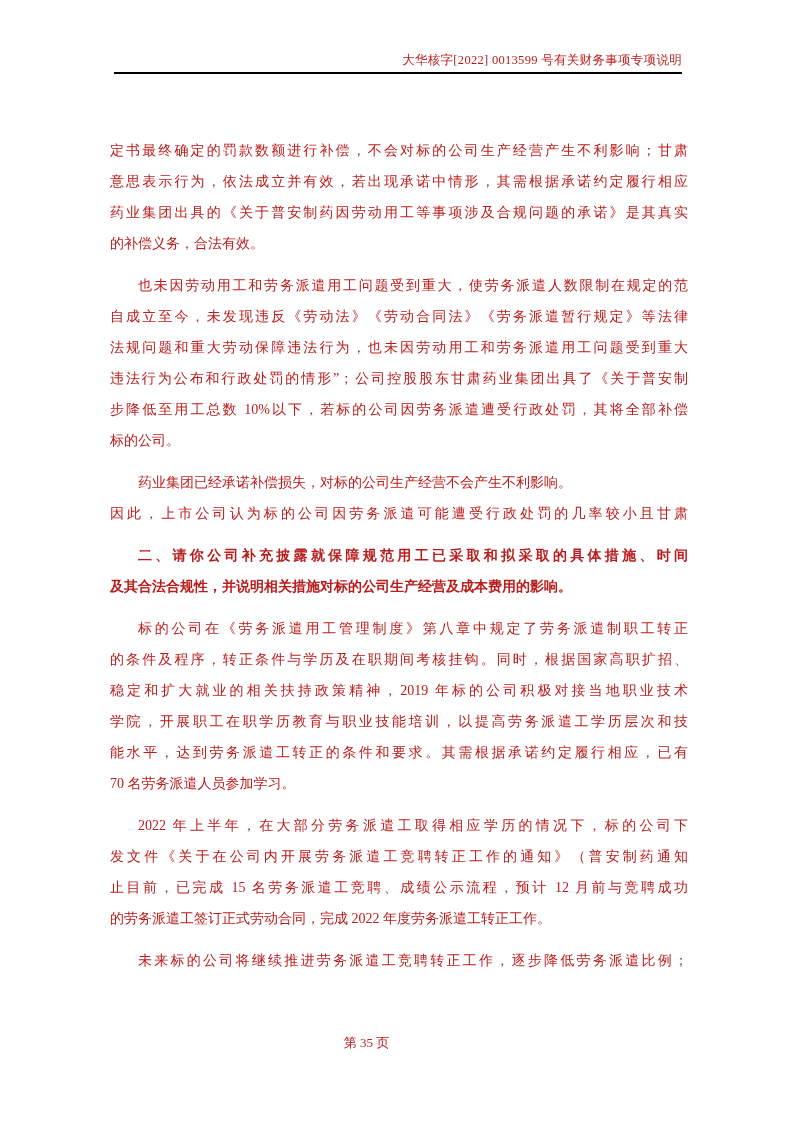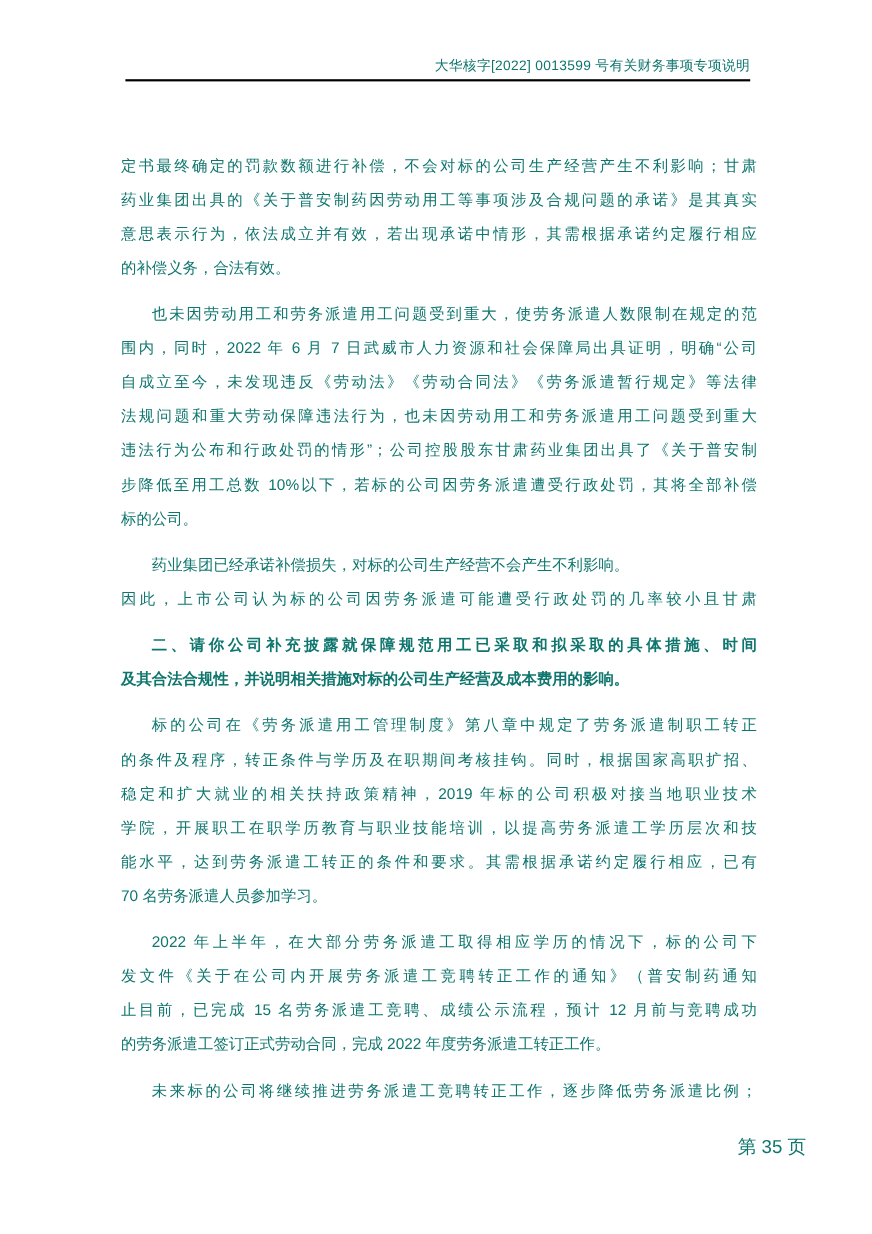--- a/index.html
+++ b/index.html
@@ -5,22 +5,22 @@
   html, body {
     margin: 0;
     padding: 0;
     background: #ffffff;
   }
   .page {
     position: relative;
     width: 793px;
     height: 1122px;
     background: #ffffff;
-    color: #0f766e;
-    font-family: Liberation Sans, sans-serif;
+    color: #b91c1c;
+    font-family: Liberation Serif, serif;
     overflow: hidden;
   }
   .header {
     position: absolute;
     top: 52px;
     left: 114px;
     width: 568px;
     text-align: right;
     font-size: 12.5px;
     line-height: 16px;
@@ -51,43 +51,42 @@
     text-align-last: justify;
   }
   .line.no-just {
     text-align-last: left;
   }
   .footer {
     position: absolute;
     top: 1033px;
     left: 0;
     width: 733px;
-    text-align: right;
-    font-size: 17px;
+    text-align: center;
+    font-size: 13px;
     line-height: 20px;
   }
 </style>
 </head>
 <body>
 
 <div class="page">
   <div class="header">
     <span>大华核字[2022] 0013599 号有关财务事项专项说明</span>
   </div>
 
   <div class="content">
       <div class="para">
         <div class="line">定书最终确定的罚款数额进行补偿，不会对标的公司生产经营产生不利影响；甘肃</div>
+        <div class="line">意思表示行为，依法成立并有效，若出现承诺中情形，其需根据承诺约定履行相应</div>
         <div class="line">药业集团出具的《关于普安制药因劳动用工等事项涉及合规问题的承诺》是其真实</div>
-        <div class="line">意思表示行为，依法成立并有效，若出现承诺中情形，其需根据承诺约定履行相应</div>
         <div class="line no-just">的补偿义务，合法有效。</div>
       </div>
       <div class="para indented">
         <div class="line">也未因劳动用工和劳务派遣用工问题受到重大，使劳务派遣人数限制在规定的范</div>
-        <div class="line">围内，同时，2022 年 6 月 7 日武威市人力资源和社会保障局出具证明，明确“公司</div>
         <div class="line">自成立至今，未发现违反《劳动法》《劳动合同法》《劳务派遣暂行规定》等法律</div>
         <div class="line">法规问题和重大劳动保障违法行为，也未因劳动用工和劳务派遣用工问题受到重大</div>
         <div class="line">违法行为公布和行政处罚的情形”；公司控股股东甘肃药业集团出具了《关于普安制</div>
         <div class="line">步降低至用工总数 10%以下，若标的公司因劳务派遣遭受行政处罚，其将全部补偿</div>
         <div class="line no-just">标的公司。</div>
       </div>
       <div class="para indented">
         <div class="line no-just">药业集团已经承诺补偿损失，对标的公司生产经营不会产生不利影响。</div>
         <div class="line">因此，上市公司认为标的公司因劳务派遣可能遭受行政处罚的几率较小且甘肃</div>
       </div>

